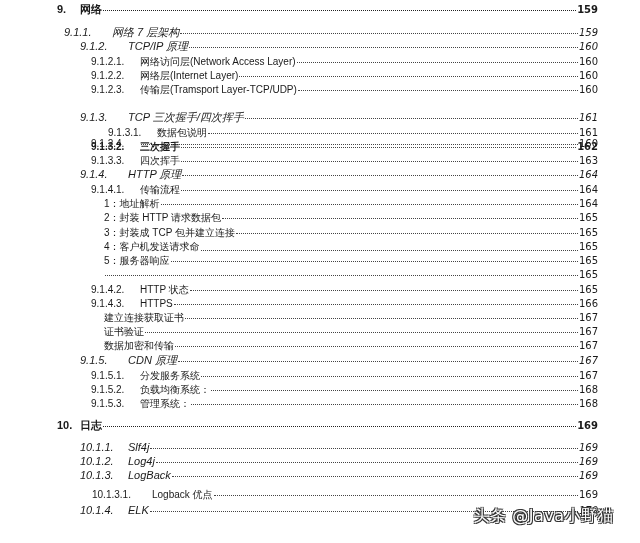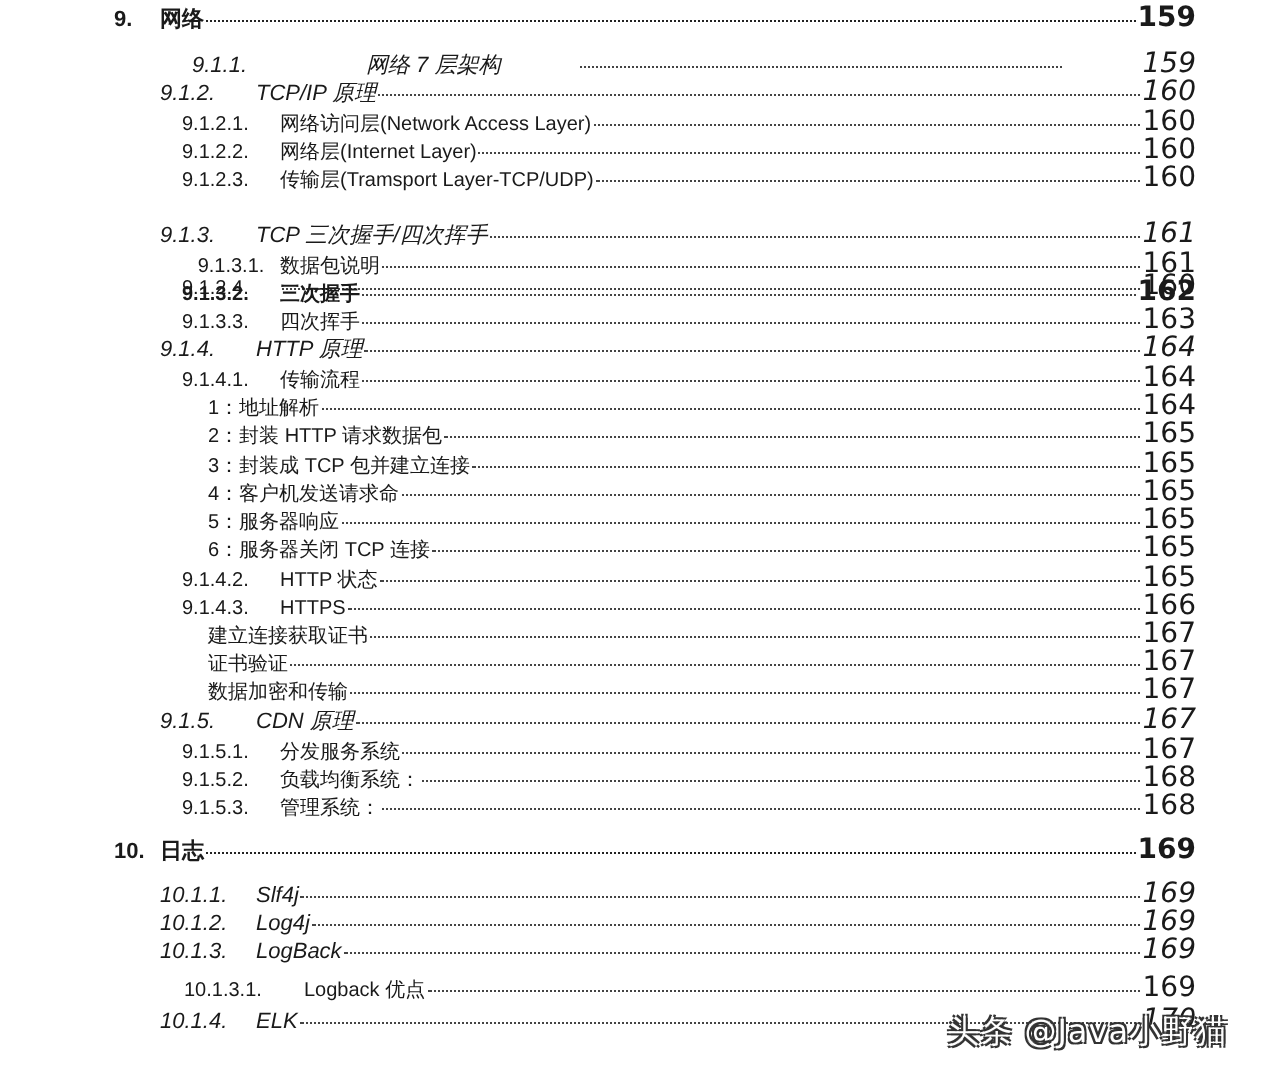--- a/index.html
+++ b/index.html
@@ -12,21 +12,21 @@
   .row {
     position:absolute; display:flex; align-items:baseline;
     right:42px; white-space:nowrap; font-size:10px; line-height:13px;
   }
   .num { display:inline-block; flex:none; }
   .title { flex:none; }
   .leader {
     flex:1 1 auto; overflow:hidden; margin:0 1px;
     border-bottom:1px dotted #444; height:0; position:relative; top:-2px;
   }
-  .page { flex:none; font-family:"DejaVu Sans", sans-serif; font-size:14px; }
+  .page { flex:none; font-family:"DejaVu Sans", sans-serif; font-size:10px; }
 
   .l1 { font-size:11px; font-weight:bold; }
   .l1 .num { width:23px; }
   .l1 .page { font-weight:bold; }
   .l1 .leader { border-bottom:1.5px dotted #222; }
 
   .l2 { font-style:italic; font-size:11px; }
   .l2 .num { width:48px; }
   .l2 .page { font-style:italic; }
 
@@ -44,21 +44,21 @@
 </head>
 <body>
 
 <div class="toc" id="toc">
     <div class="row l1" style="left: 57px; top: 3px;">
       <span class="num">9.</span>
       <span class="title">网络</span>
       <span class="leader"></span>
       <span class="page">159</span>
     </div>
-    <div class="row l2" style="left: 96px; top: 26px; gap: 39px;">
+    <div class="row l2" style="left: 64px; top: 26px;">
       <span class="num">9.1.1.</span>
       <span class="title">网络 7 层架构</span>
       <span class="leader"></span>
       <span class="page">159</span>
     </div>
     <div class="row l2" style="left: 80px; top: 40px;">
       <span class="num">9.1.2.</span>
       <span class="title">TCP/IP 原理</span>
       <span class="leader"></span>
       <span class="page">160</span>
@@ -85,21 +85,21 @@
       <span class="num">9.1.2.4.</span>
       <span class="leader"></span>
       <span class="page">160</span>
     </div>
     <div class="row l2" style="left: 80px; top: 111px;">
       <span class="num">9.1.3.</span>
       <span class="title">TCP 三次握手/四次挥手</span>
       <span class="leader"></span>
       <span class="page">161</span>
     </div>
-    <div class="row l3" style="left: 91px; top: 126px; text-align: center;">
+    <div class="row l3" style="left: 108px; top: 126px;">
       <span class="num">9.1.3.1.</span>
       <span class="title">数据包说明</span>
       <span class="leader"></span>
       <span class="page">161</span>
     </div>
     <div class="row l3" style="left: 91px; top: 140px; font-weight: bold;">
       <span class="num">9.1.3.2.</span>
       <span class="title">三次握手</span>
       <span class="leader"></span>
       <span class="page">162</span>
@@ -133,35 +133,34 @@
       <span class="title">2：封装 HTTP 请求数据包</span>
       <span class="leader"></span>
       <span class="page">165</span>
     </div>
     <div class="row l4" style="left: 104px; top: 226px;">
       <span class="num"></span>
       <span class="title">3：封装成 TCP 包并建立连接</span>
       <span class="leader"></span>
       <span class="page">165</span>
     </div>
-    <div class="row l4" style="left: 104px; top: 240px;">
+    <div class="row l4" style="left: 104px; top: 240px; align-items: flex-end;">
       <span class="num"></span>
       <span class="title">4：客户机发送请求命</span>
       <span class="leader"></span>
       <span class="page">165</span>
     </div>
     <div class="row l4" style="left: 104px; top: 254px;">
       <span class="num"></span>
       <span class="title">5：服务器响应</span>
       <span class="leader"></span>
       <span class="page">165</span>
     </div>
     <div class="row l4" style="left: 104px; top: 268px;">
       <span class="num"></span>
-      <span class="title">6：服务器关闭 TCP 连接</span>
       <span class="leader"></span>
       <span class="page">165</span>
     </div>
     <div class="row l3" style="left: 91px; top: 283px;">
       <span class="num">9.1.4.2.</span>
       <span class="title">HTTP 状态</span>
       <span class="leader"></span>
       <span class="page">165</span>
     </div>
     <div class="row l3" style="left: 91px; top: 297px;">

